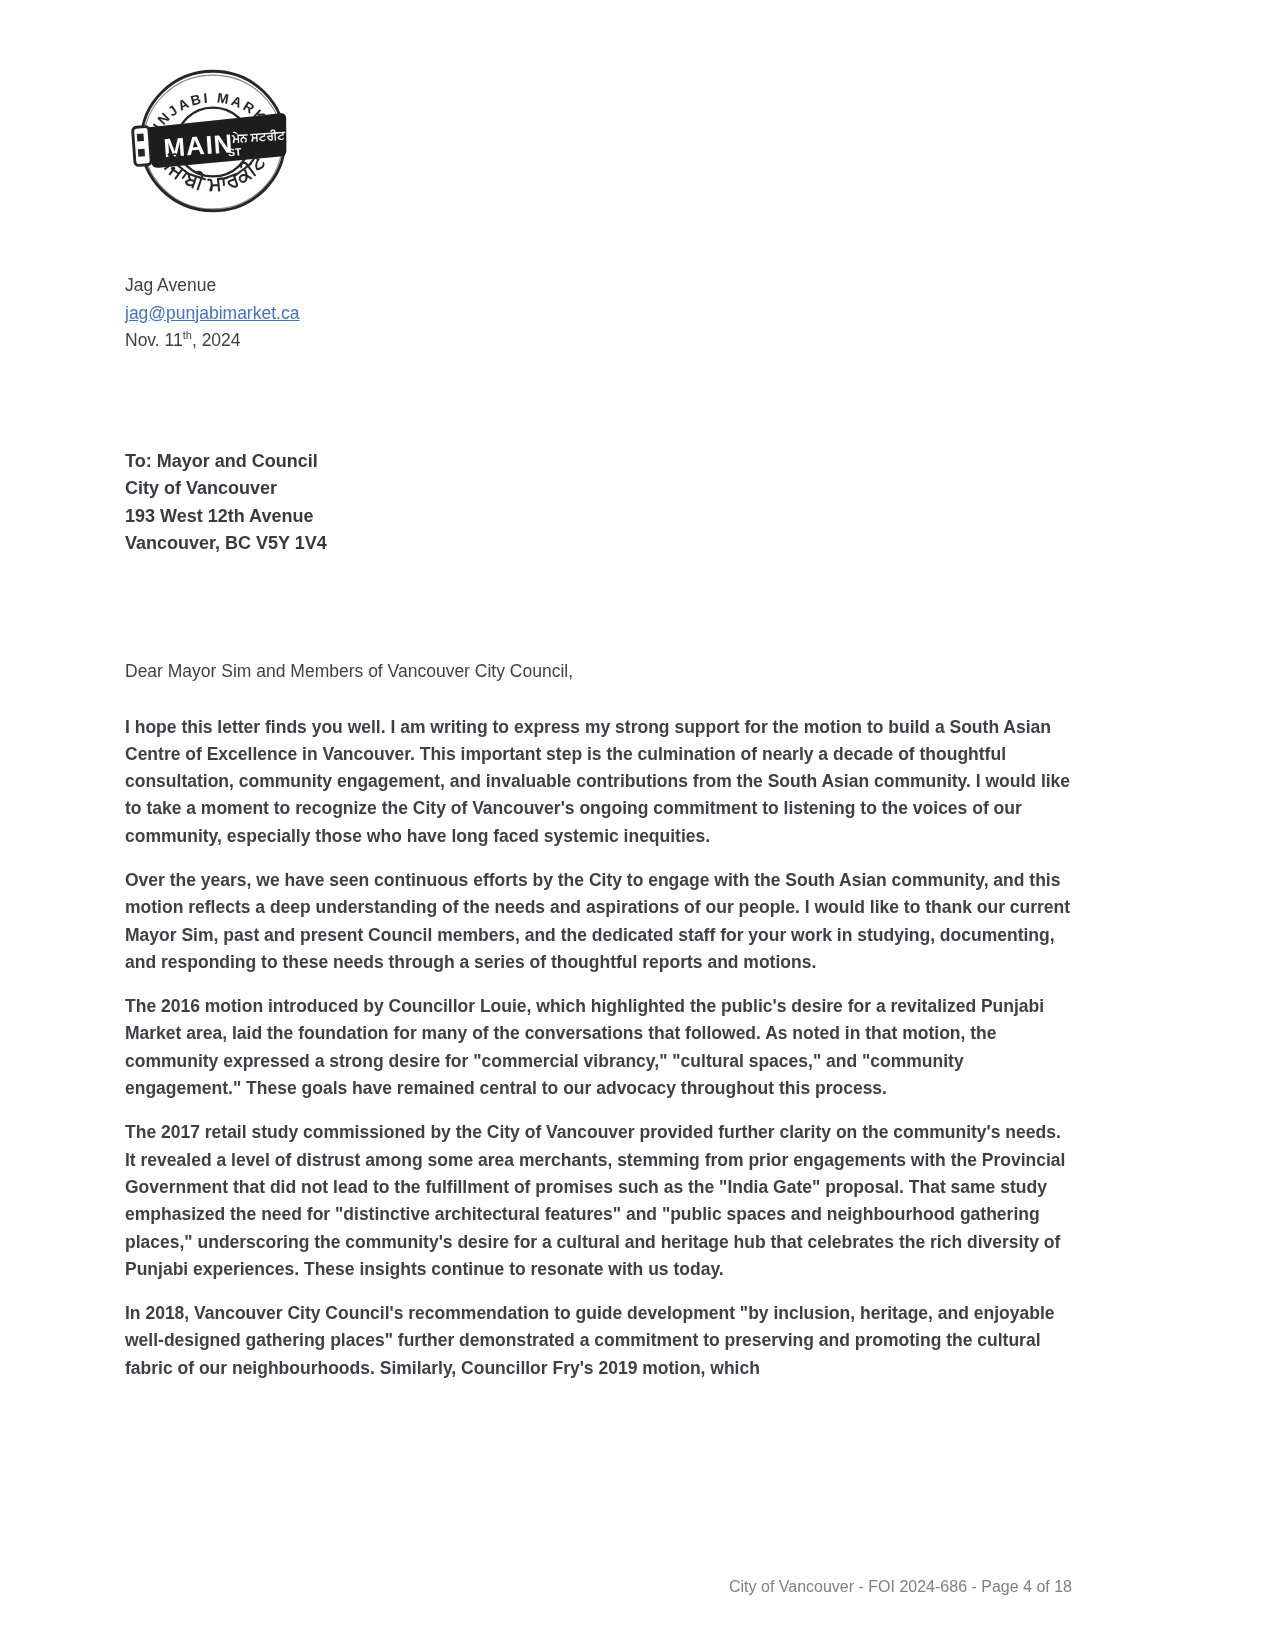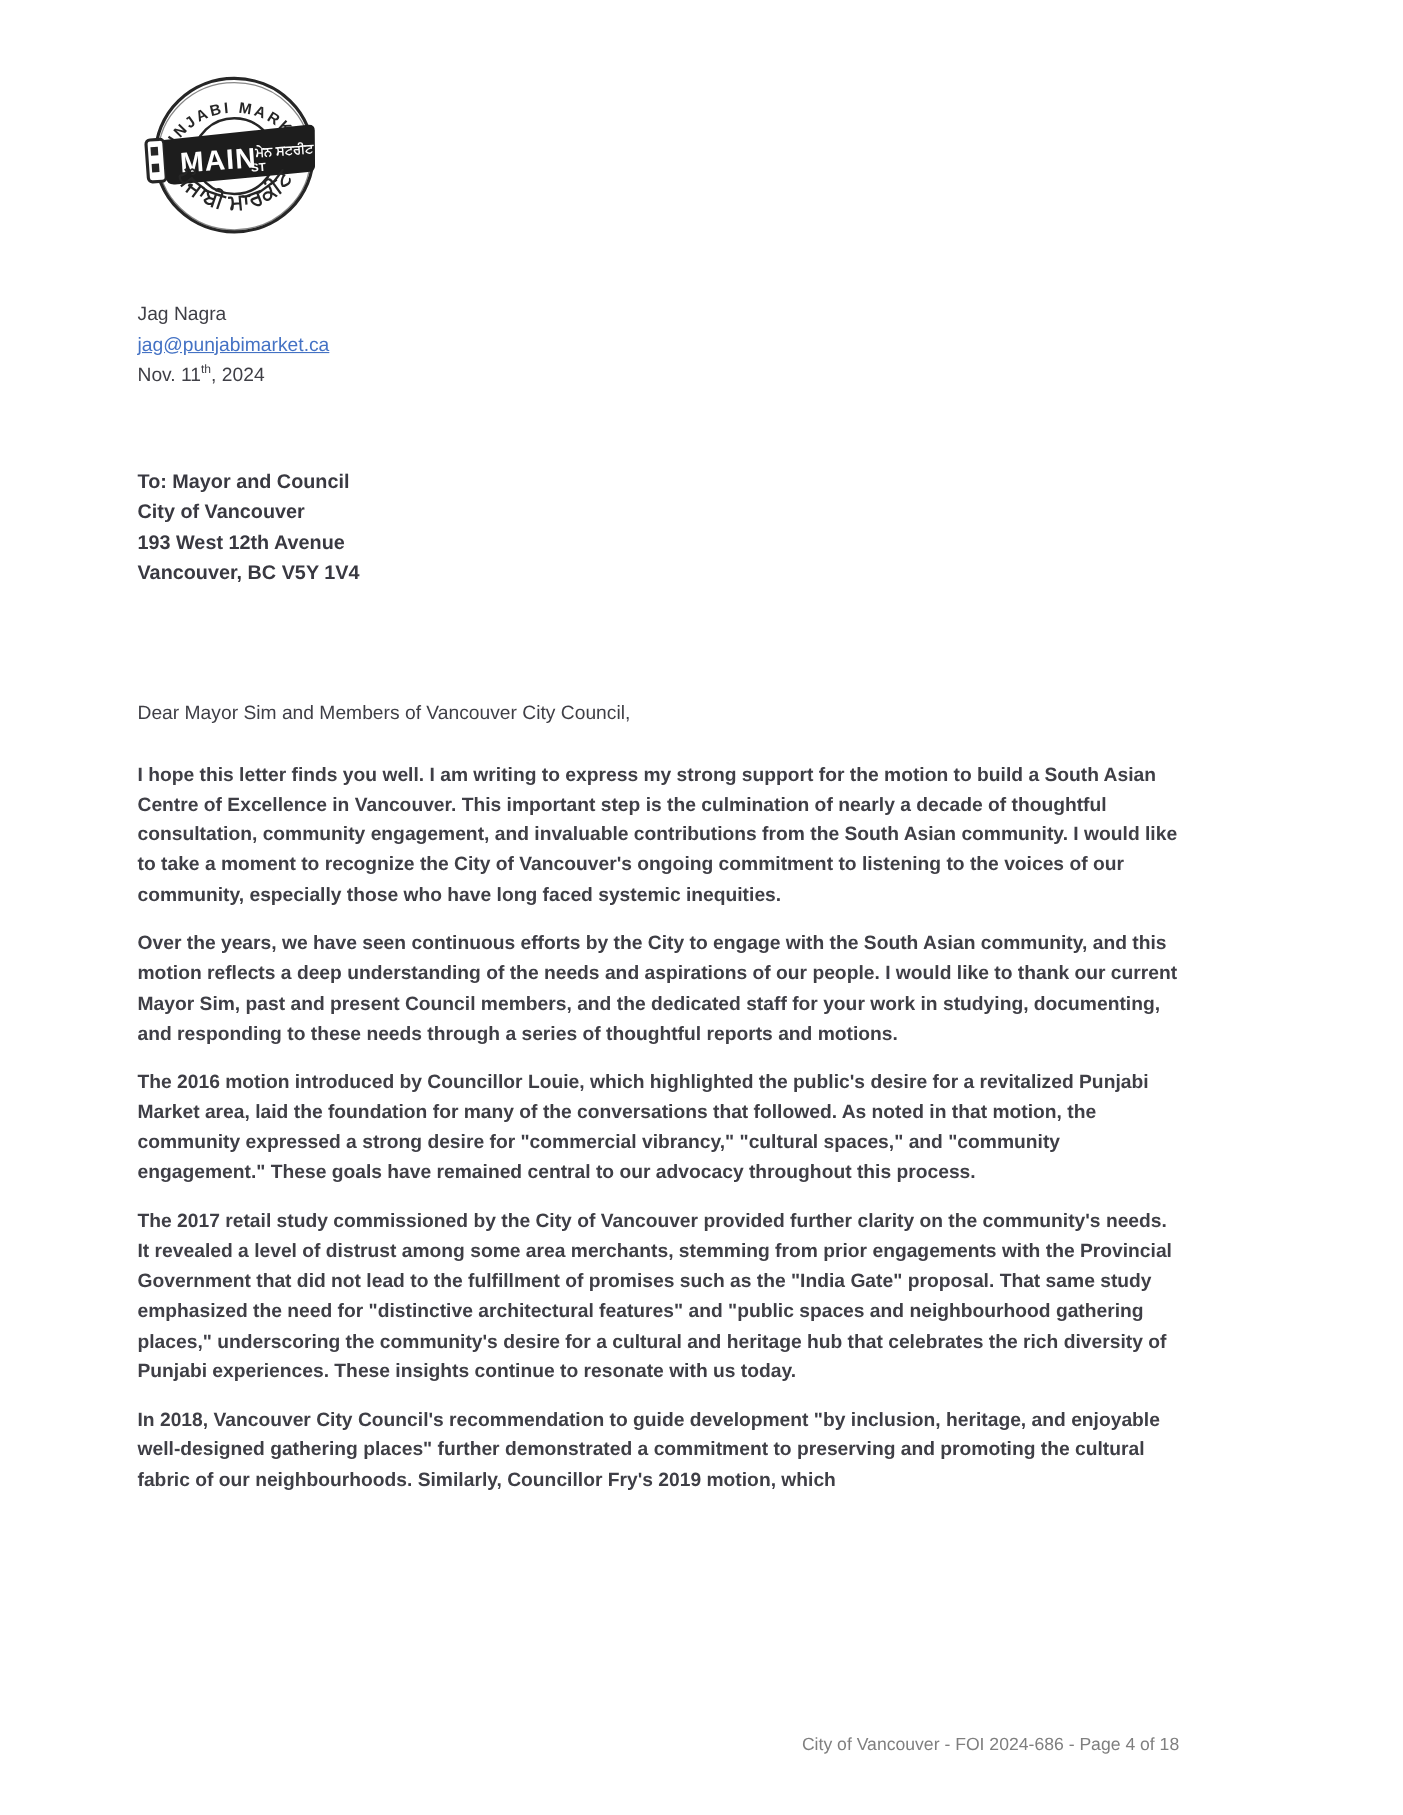--- a/index.html
+++ b/index.html
@@ -30,21 +30,21 @@
     line-height: 27.5px;
   }
   .sender a {
     color: #4472c4;
   }
   .sender sup {
     font-size: 11px;
     line-height: 0;
   }
   .recipient {
-    margin-top: 70px;
+    margin-top: 93px;
     font-weight: bold;
     font-size: 18px;
     line-height: 27.5px;
     color: #393941;
   }
   .salutation {
     margin: 100px 0 29px 0;
     font-size: 17.5px;
     line-height: 27px;
   }
@@ -102,21 +102,21 @@
 
       <text x="138" y="82" font-size="12.5" font-weight="bold" fill="#ffffff" text-anchor="middle">ਮੇਨ ਸਟਰੀਟ</text>
     </g>
 
     <text font-size="21" font-weight="bold" fill="#262626" letter-spacing="1">
       <textPath href="#arcBottom" startOffset="50%" text-anchor="middle">ਪੰਜਾਬੀ ਮਾਰਕੀਟ</textPath>
     </text>
   </svg>
 
   <div class="sender">
-    <div>Jag Nagra</div>
+    <div>Jag Avenue</div>
     <div><a href="#">jag@punjabimarket.ca</a></div>
     <div><span>Nov. 11</span><sup>th</sup><span>, 2024</span></div>
   </div>
 
   <div class="recipient">
     <div>To: Mayor and Council</div>
     <div>City of Vancouver</div>
     <div>193 West 12th Avenue</div>
     <div>Vancouver, BC V5Y 1V4</div>
   </div>

